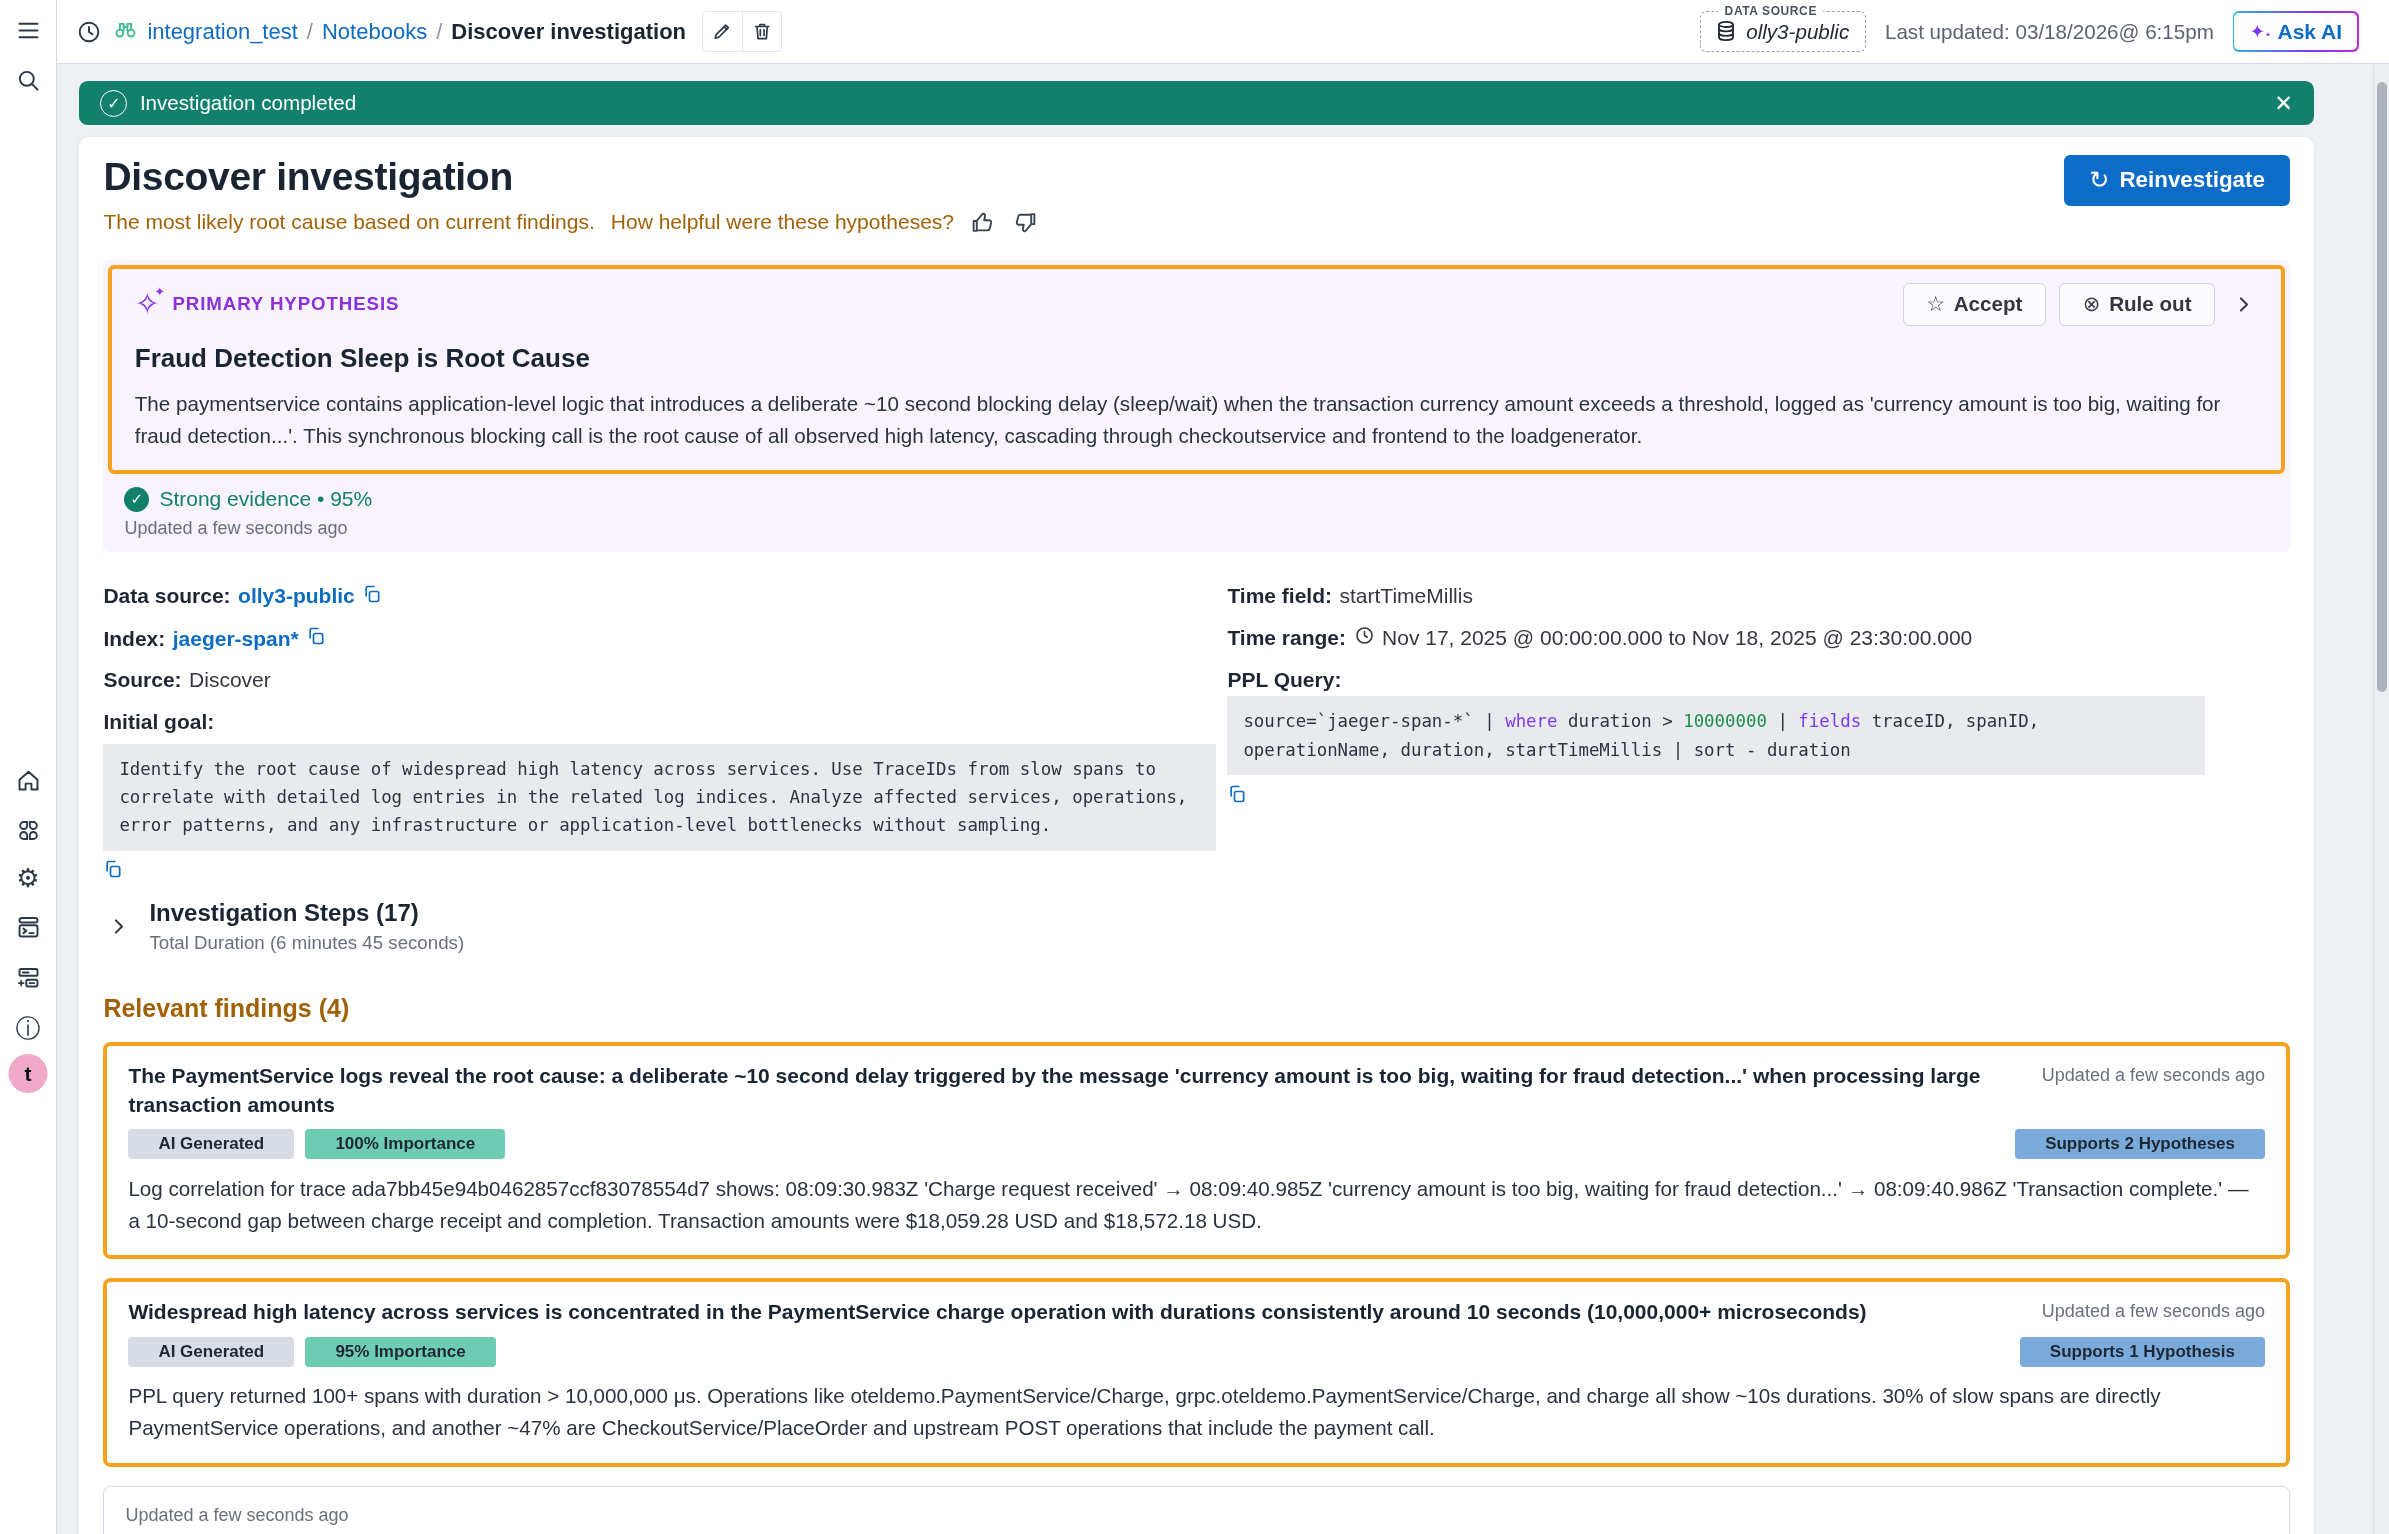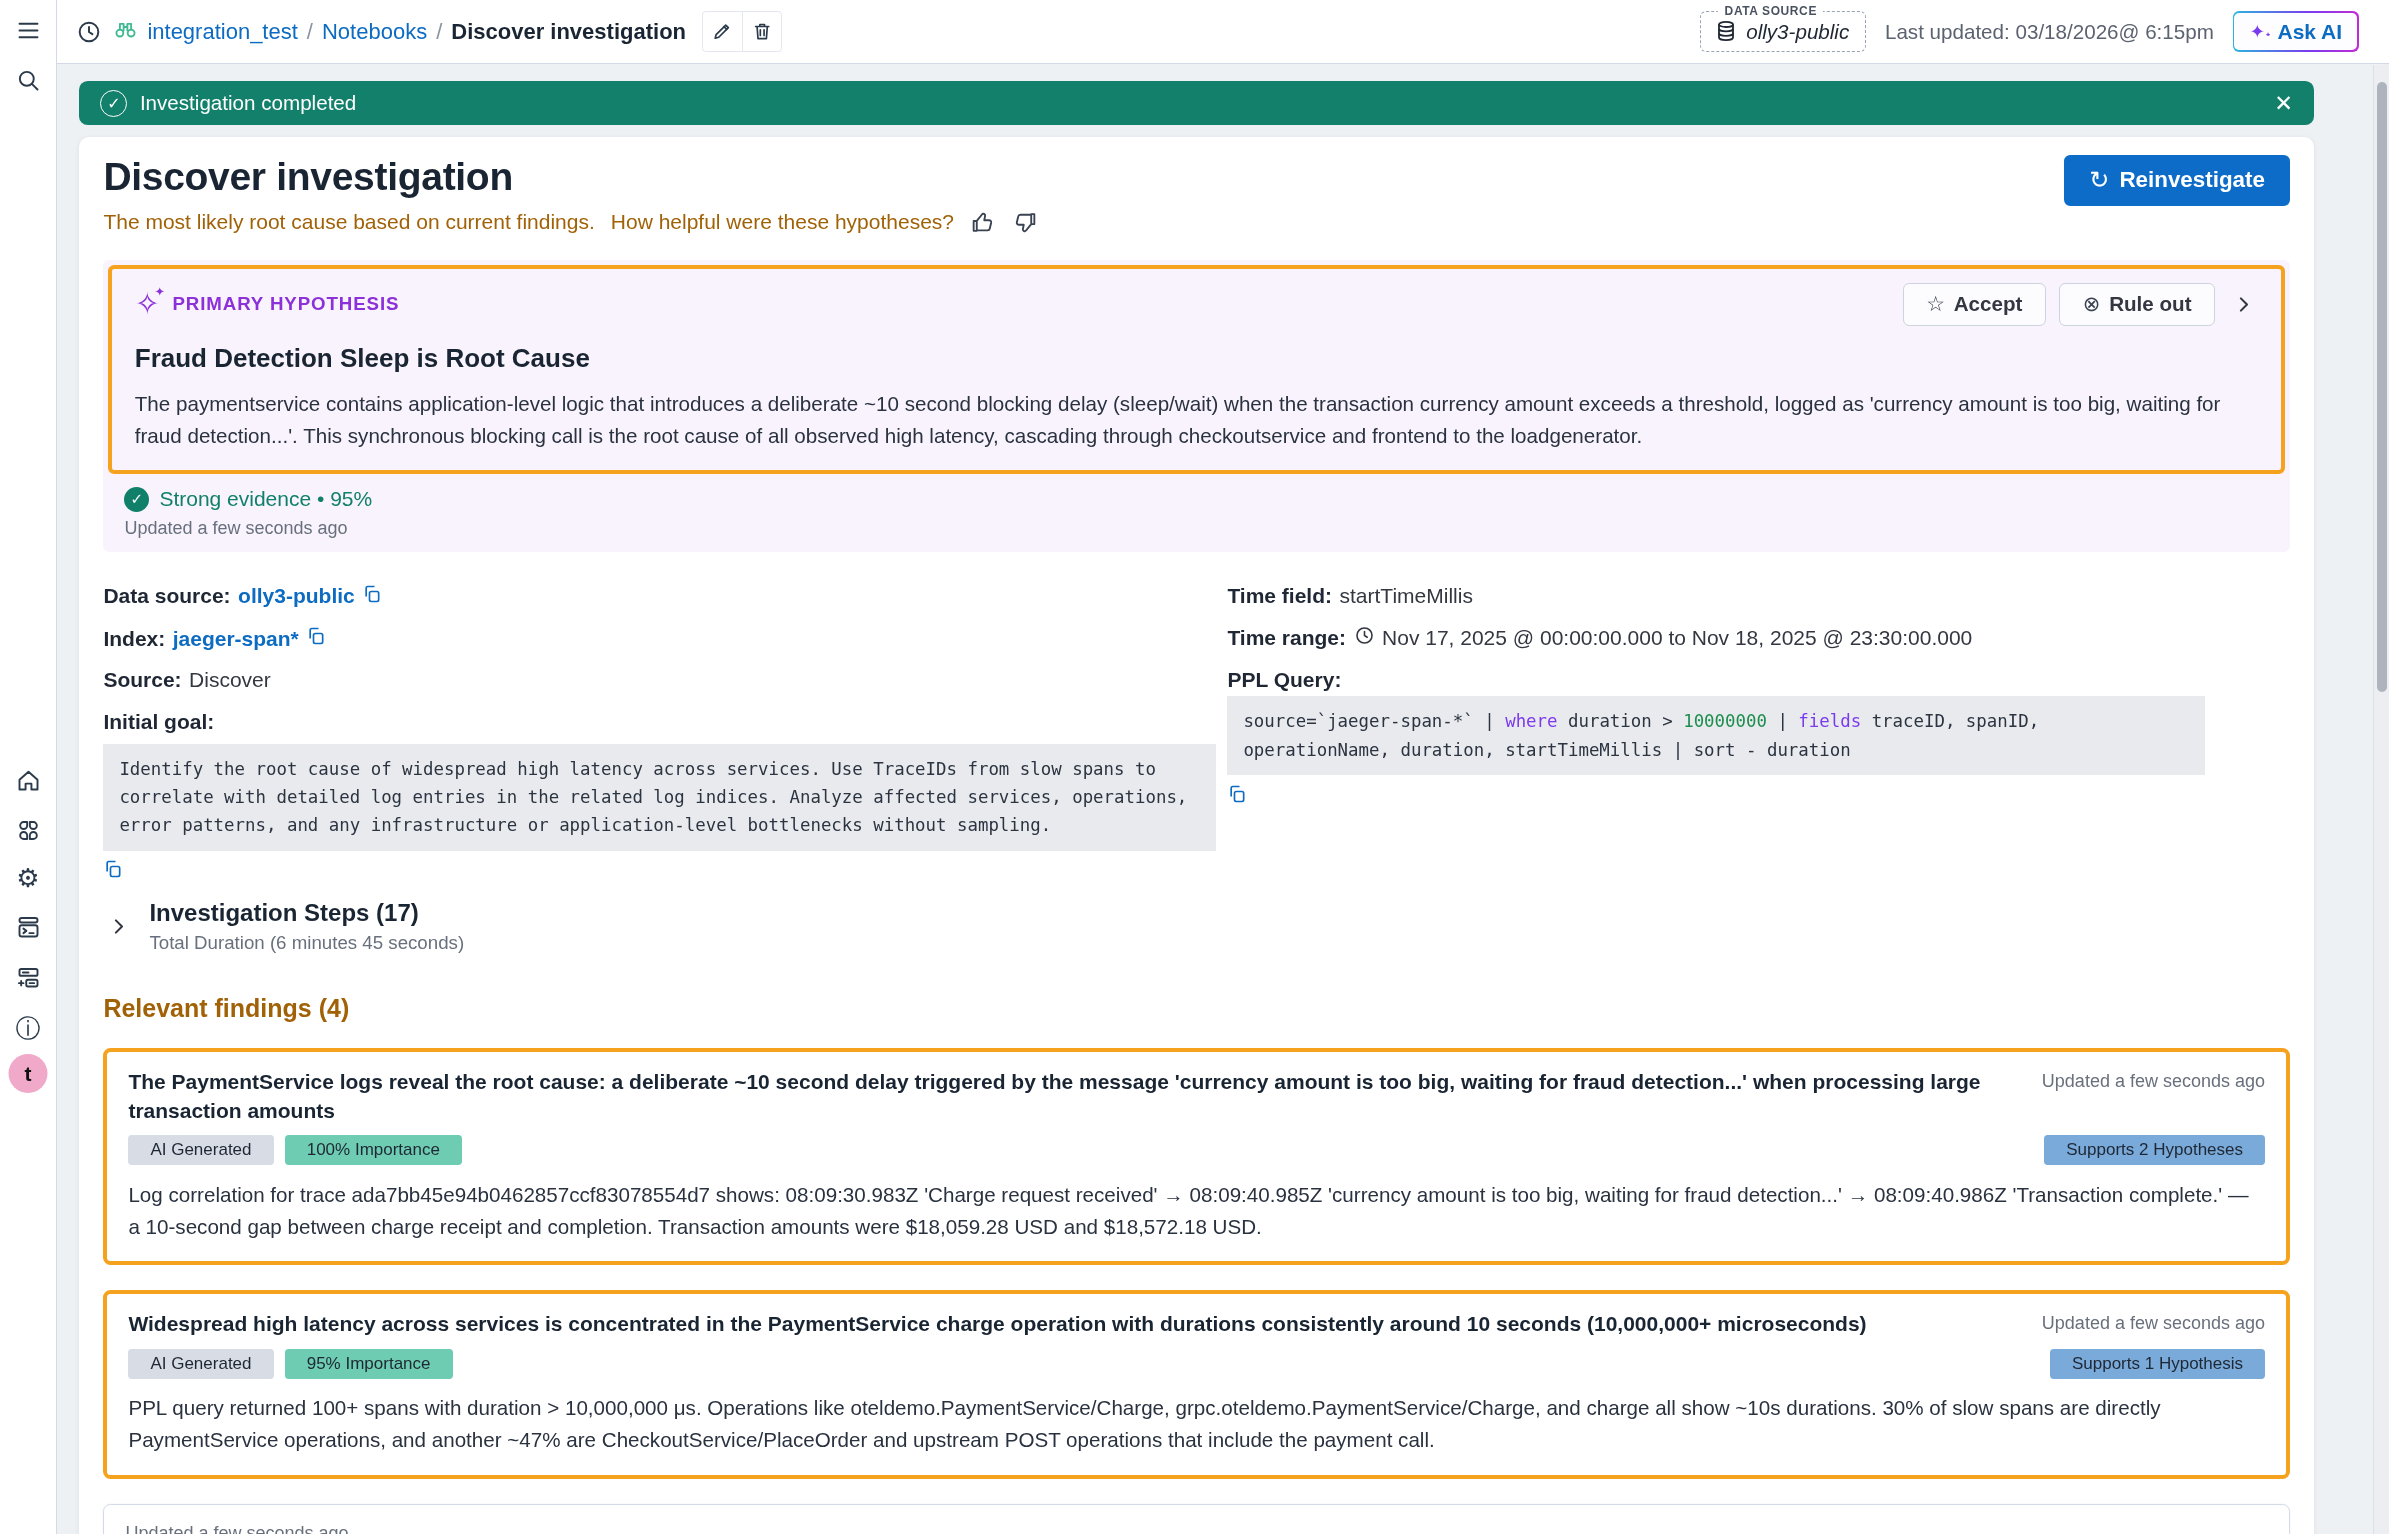--- a/index.html
+++ b/index.html
@@ -83,28 +83,28 @@
   .block-copy { margin-top:8.7px; }
 
   
   .steps-row { margin-top:18px; display:flex; align-items:center; gap:16px; }
   .steps-chev { width:30px; height:30px; display:flex; align-items:center; justify-content:center; cursor:pointer; }
   .steps-title { font-size:24px; font-weight:bold; color:#1a2533; }
   .steps-duration { font-size:18.7px; color:#69707d; margin-top:5px; }
 
   
   .findings-heading { margin-top:40px; font-size:25px; font-weight:bold; color:#a16207; }
-  .finding { margin-top:25px; border-radius:7.5px; padding:16px 21px 18.7px 21px; }
+  .finding { margin-top:19px; border-radius:7.5px; padding:16px 21px 18.7px 21px; }
   .finding.hl { border:4.4px solid #f5a31f; }
   .finding.plain { border:1.2px solid #d3dae6; box-shadow:0 0.6px 2.5px rgba(20,30,50,.06); }
   .f-top { display:flex; align-items:flex-start; }
   .f-title { font-size:21px; font-weight:bold; color:#1a2533; line-height:1.35; flex:1; margin-right:37px; }
   .f-updated { font-size:18px; color:#69707d; white-space:nowrap; padding-top:2.5px; }
   .f-badges { display:flex; align-items:center; margin-top:10px; }
-  .badge { font-size:17px; font-weight:normal; padding:5px 22px; border-radius:3.7px; color:#1f2734; }
+  .badge { font-size:17px; font-weight:bold; padding:5px 30px; border-radius:3.7px; color:#1f2734; }
   .badge.gray { background:#d8dce5; margin-right:11.2px; }
   .badge.green { background:#6dccb1; }
   .badge.blue { background:#79aad9; margin-left:auto; }
   .f-body { margin-top:13.7px; font-size:20.6px; line-height:1.55; color:#2a3240; }
 
   
   .scrollbar { position:absolute; right:0; top:65px; bottom:0; width:16px; background:#eceef2; border-left:1.2px solid #dcdfe5; }
   .scroll-thumb { position:absolute; top:17.4px; left:2.5px; width:10px; height:610px; background:#aeb4bd; border-radius:6.2px; }
 </style>
 </head>

